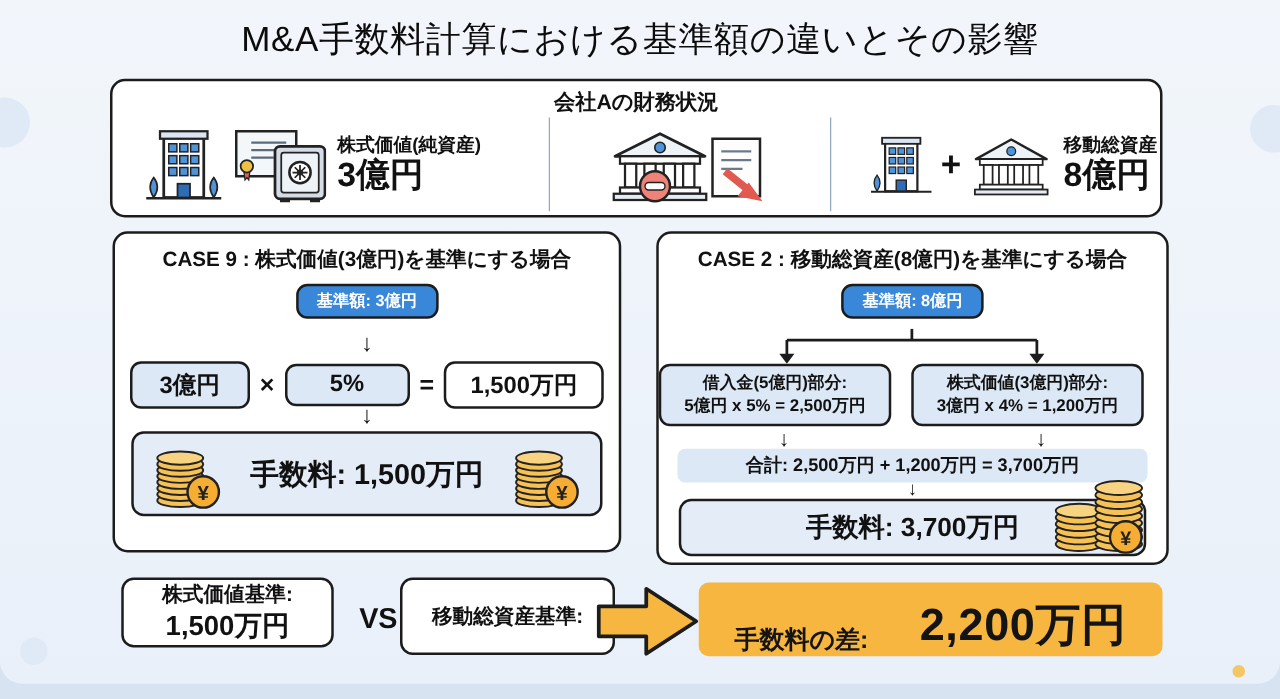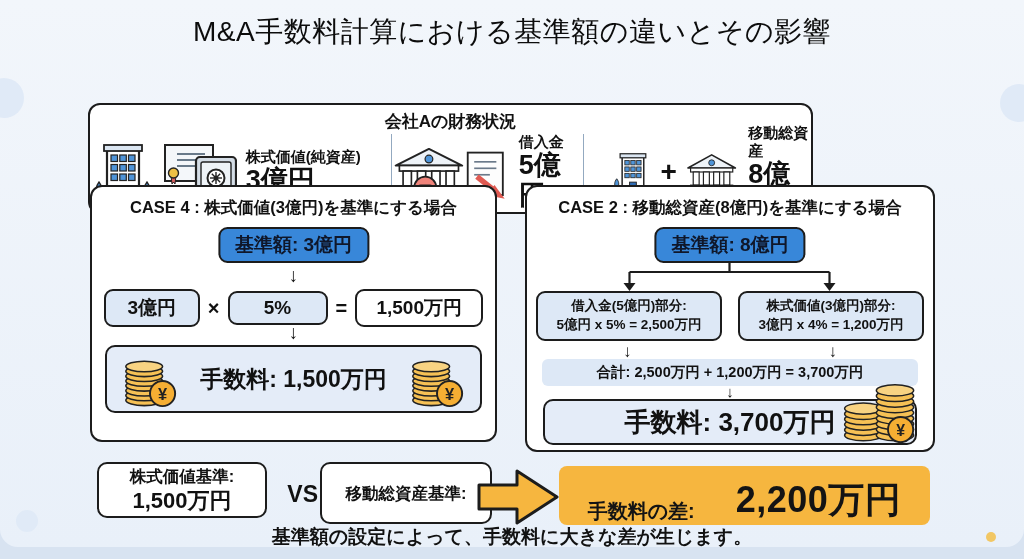--- a/index.html
+++ b/index.html
@@ -10,49 +10,49 @@
   *{margin:0;padding:0;box-sizing:border-box;}
   html,body{width:1024px;height:559px;overflow:hidden;}
   body{font-family:"Liberation Sans","DejaVu Sans",sans-serif;background:var(--background);color:#111;}
   .stage{position:relative;width:1024px;height:559px;}
   .card{position:absolute;left:0;top:0;width:1024px;height:547px;background:linear-gradient(180deg,#f2f6fb 0%,#e9f0f9 100%);border-radius:0 0 18px 18px;overflow:hidden;z-index:1;}
   .deco{position:absolute;border-radius:50%;z-index:1;pointer-events:none;}
   .content{position:absolute;inset:0;z-index:2;}
   .main-title{position:absolute;top:13px;left:0;width:100%;text-align:center;font-size:28px;font-weight:400;letter-spacing:.5px;color:#0c0c0c;}
   .panel{position:absolute;background:#fff;border:2.5px solid var(--outline);border-radius:12px;}
   
-  .company-panel{left:88px;top:63px;width:725px;height:111px;margin-top:40px;}
+  .company-panel{left:88px;top:63px;width:842px;height:111px;}
   .company-title{position:absolute;top:5px;width:100%;text-align:center;font-size:17px;font-weight:800;}
   .company-row{position:absolute;left:0;right:0;top:29px;bottom:3px;display:flex;gap:28px;}
   .company-col{display:flex;align-items:center;justify-content:center;gap:9px;}
   .company-col.c1{width:41%;} .company-col.c2{width:29%;border-left:1.5px solid #93a9c0;border-right:1.5px solid #93a9c0;} .company-col.c3{width:30%;}
   .fin-text{display:flex;flex-direction:column;justify-content:center;}
   .fin-label{font-size:15px;font-weight:700;line-height:1.2;}
   .fin-value{font-size:27px;font-weight:800;line-height:1.1;}
   .plus-sign{font-size:28px;font-weight:800;margin:0 -2px;}
   
   .case1-panel{left:90px;top:185px;width:407px;height:257px;}
   .case2-panel{left:525px;top:185px;width:410px;height:267px;}
   .case-title{position:absolute;top:10px;width:100%;text-align:center;font-size:16.5px;font-weight:800;}
-  .pill{position:absolute;top:40px;left:50%;transform:translateX(-50%);background:var(--accent-blue);border:2.5px solid var(--outline);border-radius:9px;color:#0f172a;font-weight:800;font-size:19px;padding:3px 15px;white-space:nowrap;}
+  .pill{position:absolute;top:40px;left:50%;transform:translateX(-50%);background:var(--accent-blue);border:2.5px solid var(--outline);border-radius:9px;color:#ffffff;font-weight:800;font-size:13px;padding:3px 15px;white-space:nowrap;}
   .darr{position:absolute;width:100%;text-align:center;font-size:19px;font-weight:700;line-height:1;}
   .formula-row{position:absolute;top:102px;width:100%;display:flex;align-items:center;justify-content:center;gap:8px;}
   .fbox{border:2.5px solid var(--outline);border-radius:9px;background:var(--light-blue-fill);font-weight:800;font-size:19px;padding:4px 0;text-align:center;}
   .fbox.op-a{width:96px;} .fbox.op-b{width:100px;} .fbox.res{width:128px;background:#fff;}
   .fop{font-size:20px;font-weight:800;}
   .fee-box{position:absolute;border:2.5px solid var(--outline);border-radius:10px;background:var(--fee-fill);display:flex;align-items:center;justify-content:center;font-weight:800;}
   .case1-panel .fee-box{left:13px;right:13px;top:158px;height:68px;font-size:23px;}
   .coin-left{position:absolute;left:14px;top:4px;} .coin-right{position:absolute;right:14px;top:4px;}
   .connector{position:absolute;top:76px;left:0;width:100%;height:28px;}
-  .branch-row{position:absolute;top:104px;width:100%;display:flex;justify-content:center;gap:16px;border-radius:22px;}
+  .branch-row{position:absolute;top:104px;width:100%;display:flex;justify-content:flex-start;gap:16px;border-radius:22px;}
   .branch-box{width:186px;background:var(--light-blue-fill);border:2.5px solid var(--outline);border-radius:9px;text-align:center;font-weight:800;font-size:13.5px;line-height:1.4;padding:4px 2px;}
   .branch-arrows{position:absolute;top:155px;left:50%;transform:translateX(-50%);width:214px;display:flex;justify-content:space-between;font-size:17px;font-weight:700;}
   .total-strip{position:absolute;top:172px;left:50%;transform:translateX(-50%);width:376px;background:var(--light-blue-fill);border-radius:6px;text-align:center;font-weight:800;font-size:14.5px;padding:4px 0;}
   .sm-darr{position:absolute;top:196px;width:100%;text-align:center;font-size:15px;font-weight:700;}
-  .case2-panel .fee-box{left:16px;right:16px;top:212px;height:46px;font-size:26px;}
+  .case2-panel .fee-box{left:16px;right:16px;top:212px;height:46px;font-size:21px;}
   .case2-coins{position:absolute;right:10px;top:190px;z-index:3;}
   
   .cmp-box{position:absolute;background:#fff;border:2.5px solid var(--outline);border-radius:10px;display:flex;flex-direction:column;align-items:center;justify-content:center;line-height:1.25;}
   .cmp-left{left:97px;top:462px;width:170px;height:56px;}
   .cmp-right{left:320px;top:462px;width:172px;height:62px;}
   .cmp-label{font-size:16.5px;font-weight:800;}
   .cmp-value{font-size:22px;font-weight:800;}
   .vs-label{position:absolute;left:268px;top:481px;width:50px;text-align:right;font-size:23px;font-weight:800;}
   .big-arrow{position:absolute;left:477px;top:468px;}
   .diff-box{position:absolute;left:559px;top:466px;width:371px;height:59px;background:var(--accent-orange);border-radius:8px;display:flex;align-items:flex-end;justify-content:center;gap:9px;color:#141414;}
@@ -140,24 +140,20 @@
                 <rect x="12" y="30" width="9" height="19"></rect>
                   <rect x="27.5" y="30" width="9" height="19"></rect>
                 <rect x="43" y="30" width="9" height="19"></rect>
                   <rect x="58.5" y="30" width="9" height="19"></rect>
               </g>
               <rect x="8" y="49" width="64" height="5" fill="#fff" stroke="#222" stroke-width="1.8"></rect>
               <rect x="3" y="54" width="74" height="5" fill="#e4ebf2" stroke="#222" stroke-width="1.8"></rect>
               <circle cx="36" cy="48" r="12" fill="#ef837a" stroke="#222" stroke-width="2"></circle>
               <rect x="28" y="45" width="16" height="6" rx="3" fill="#fff" stroke="#222" stroke-width="1.1"></rect>
             </svg>
-            <div class="fin-text">
-              <div class="fin-label">借入金</div>
-              <div class="fin-value">5億円</div>
-            </div>
           </div>
 
           <div class="company-col c3">
             <svg width="50" height="58" viewBox="0 0 62 60">
               <path d="M7 56 C3 50 3 45 7 40 C11 45 11 50 7 56 Z" fill="#4f94d8" stroke="#222" stroke-width="1.3"></path>
               <rect x="15" y="8" width="32" height="48" fill="#fff" stroke="#222" stroke-width="2.2"></rect>
               <rect x="12" y="3" width="38" height="6" fill="#dbe6f2" stroke="#222" stroke-width="1.8"></rect>
               <g fill="#4f94d8" stroke="#222" stroke-width="1.2">
                 <rect x="19" y="13" width="6.5" height="6.5"></rect>
                   <rect x="27.8" y="13" width="6.5" height="6.5"></rect>
@@ -188,21 +184,21 @@
             </svg>
             <div class="fin-text">
               <div class="fin-label">移動総資産</div>
               <div class="fin-value">8億円</div>
             </div>
           </div>
         </div>
       </div>
 
       <div class="panel case1-panel">
-        <div class="case-title">CASE 4 : 株式価値(3億円)を基準にする場合</div>
+        <div class="case-title">CASE 9 : 株式価値(3億円)を基準にする場合</div>
         <div class="pill">基準額: 3億円</div>
         <div class="darr" style="top:79px;">↓</div>
         <div class="formula-row">
           <div class="fbox op-a">3億円</div>
           <span class="fop">×</span>
           <div class="fbox op-b">5%</div>
           <span class="fop">=</span>
           <div class="fbox res">1,500万円</div>
         </div>
         <div class="darr" style="top:136px;">↓</div>
@@ -309,16 +305,15 @@
         <div class="cmp-label">移動総資産基準:</div>
       </div>
       <svg class="big-arrow" width="84" height="58" viewBox="0 0 84 58">
         <polygon points="2,17 40,17 40,3 80,29 40,55 40,41 2,41" fill="#f6b63f" stroke="#1c1c1c" stroke-width="3" stroke-linejoin="round"></polygon>
       </svg>
       <div class="diff-box">
         <span class="diff-label">手数料の差:</span>
         <span class="diff-value">2,200万円</span>
       </div>
 
-      <div class="footer-note">基準額の設定によって、手数料に大きな差が生じます。</div>
     </div>
   </div>
 </div>
 
 </body></html>

